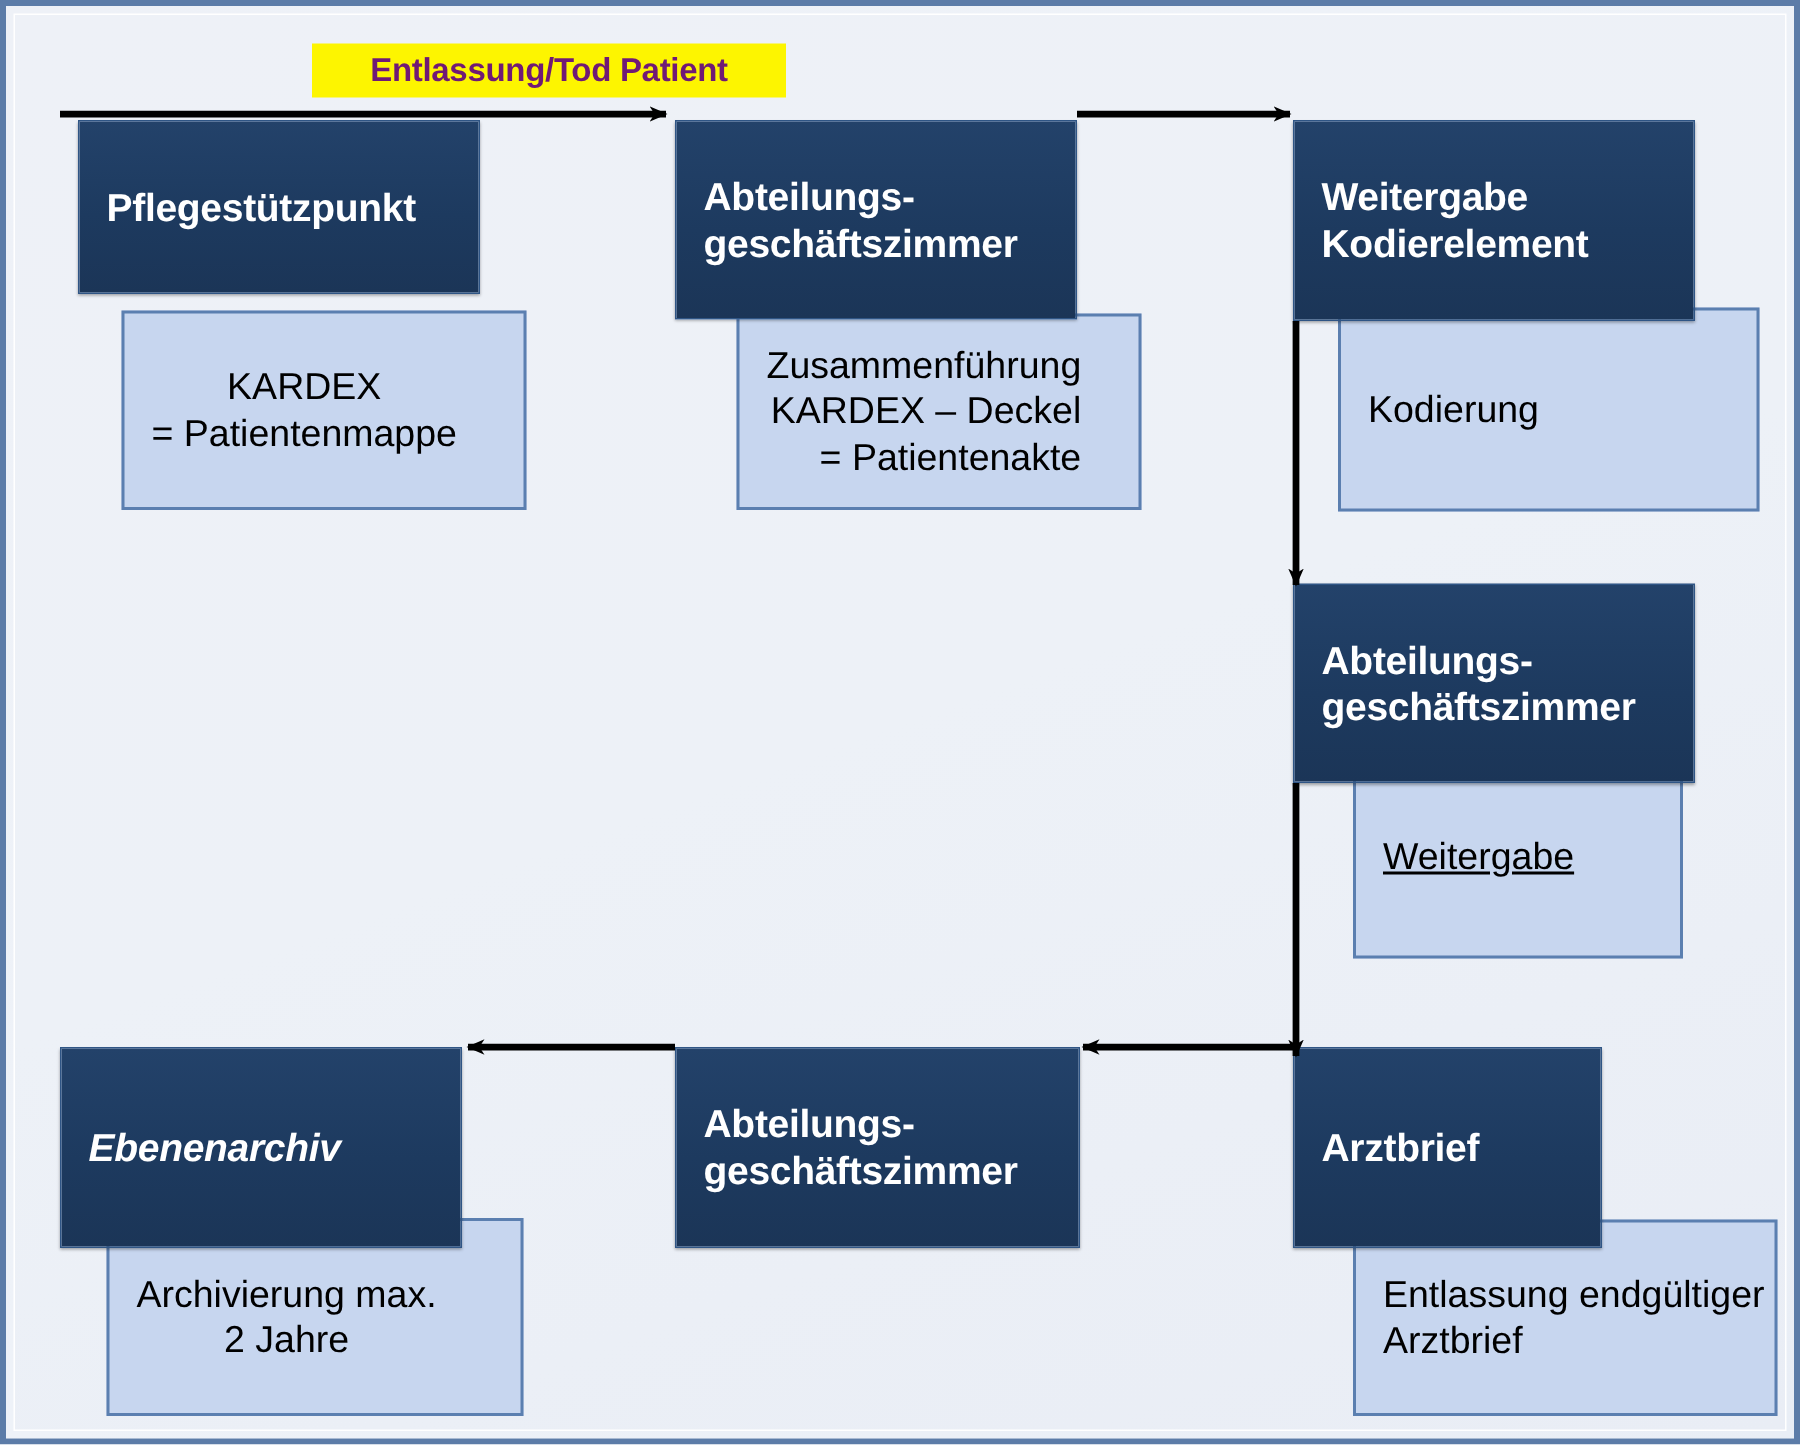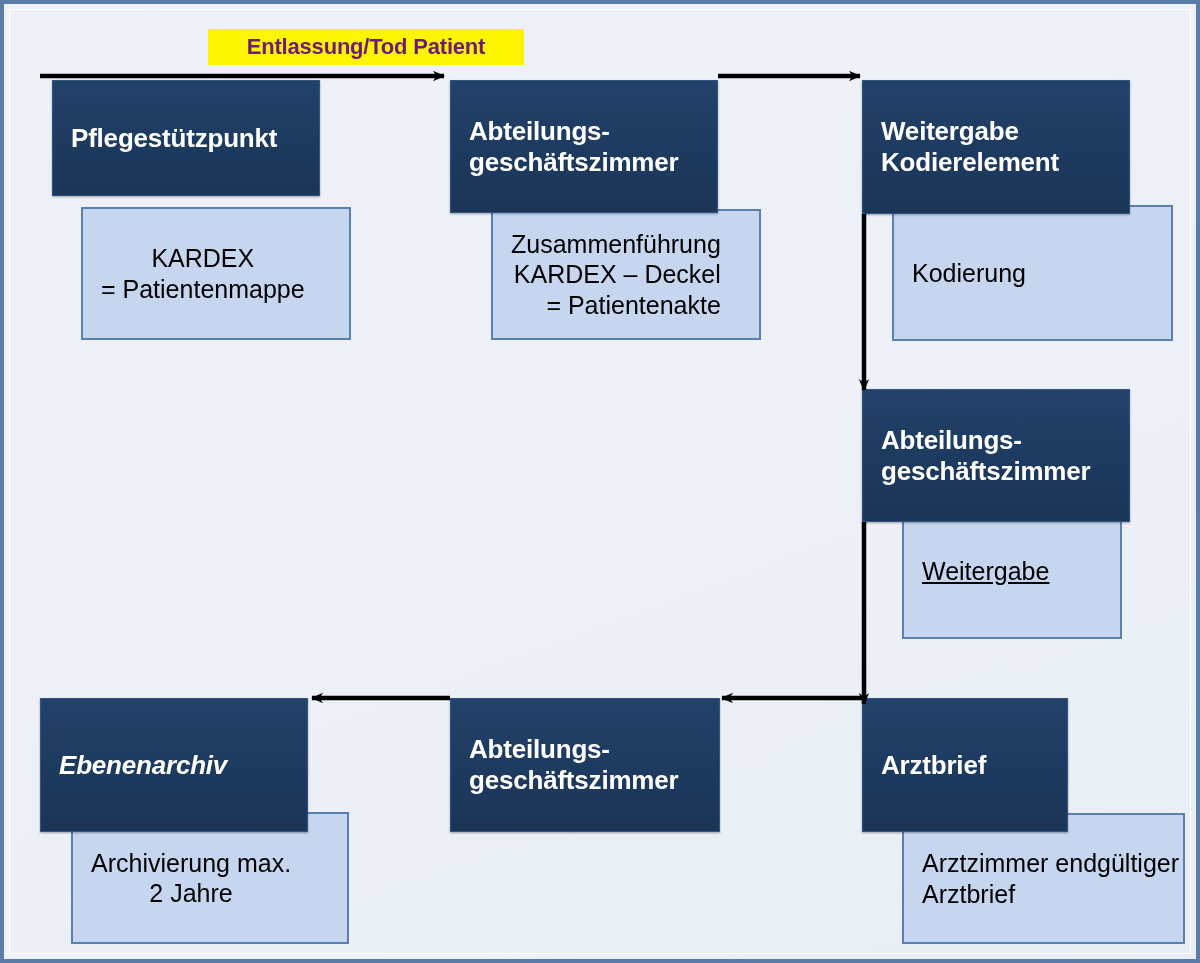--- a/index.html
+++ b/index.html
@@ -150,21 +150,21 @@
 geschäftszimmer</span>
   </div>
   <div class="node-light" style="left:898px; top:500px; width:220px; height:135px;text-decoration:underline;">
     <span style="white-space:pre-line;">Weitergabe</span>
   </div>
 
   <div class="node-dark" style="left:858px; top:694px; width:206px; height:134px;">
     <span style="white-space:pre-line;">Arztbrief</span>
   </div>
   <div class="node-light" style="left:898px; top:809px; width:283px; height:131px;">
-    <span style="white-space:pre-line;">Arztzimmer endgültiger
+    <span style="white-space:pre-line;">Entlassung endgültiger
 Arztbrief</span>
   </div>
 
   <div class="node-dark" style="left:446px; top:694px; width:270px; height:134px;">
     <span style="white-space:pre-line;">Abteilungs-
 geschäftszimmer</span>
   </div>
 
   <div class="node-dark" style="left:36px; top:694px; width:268px; height:134px;font-style:italic;">
     <span style="white-space:pre-line;">Ebenenarchiv</span>

